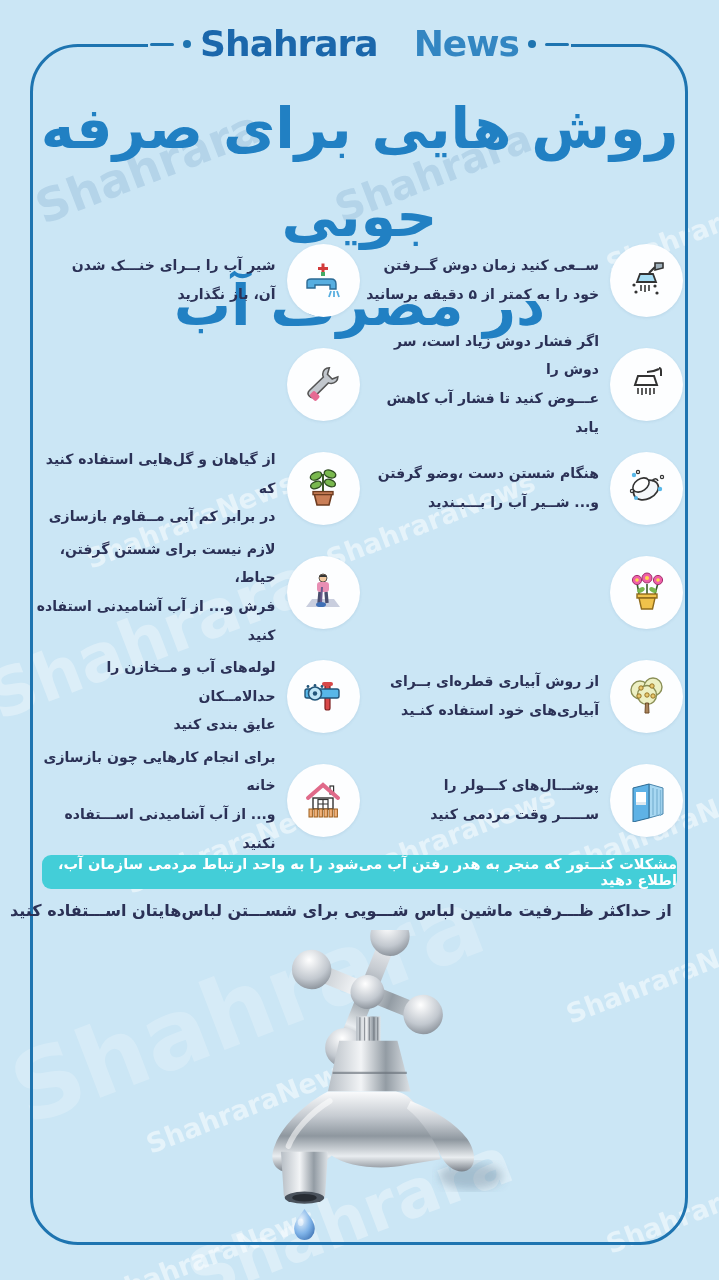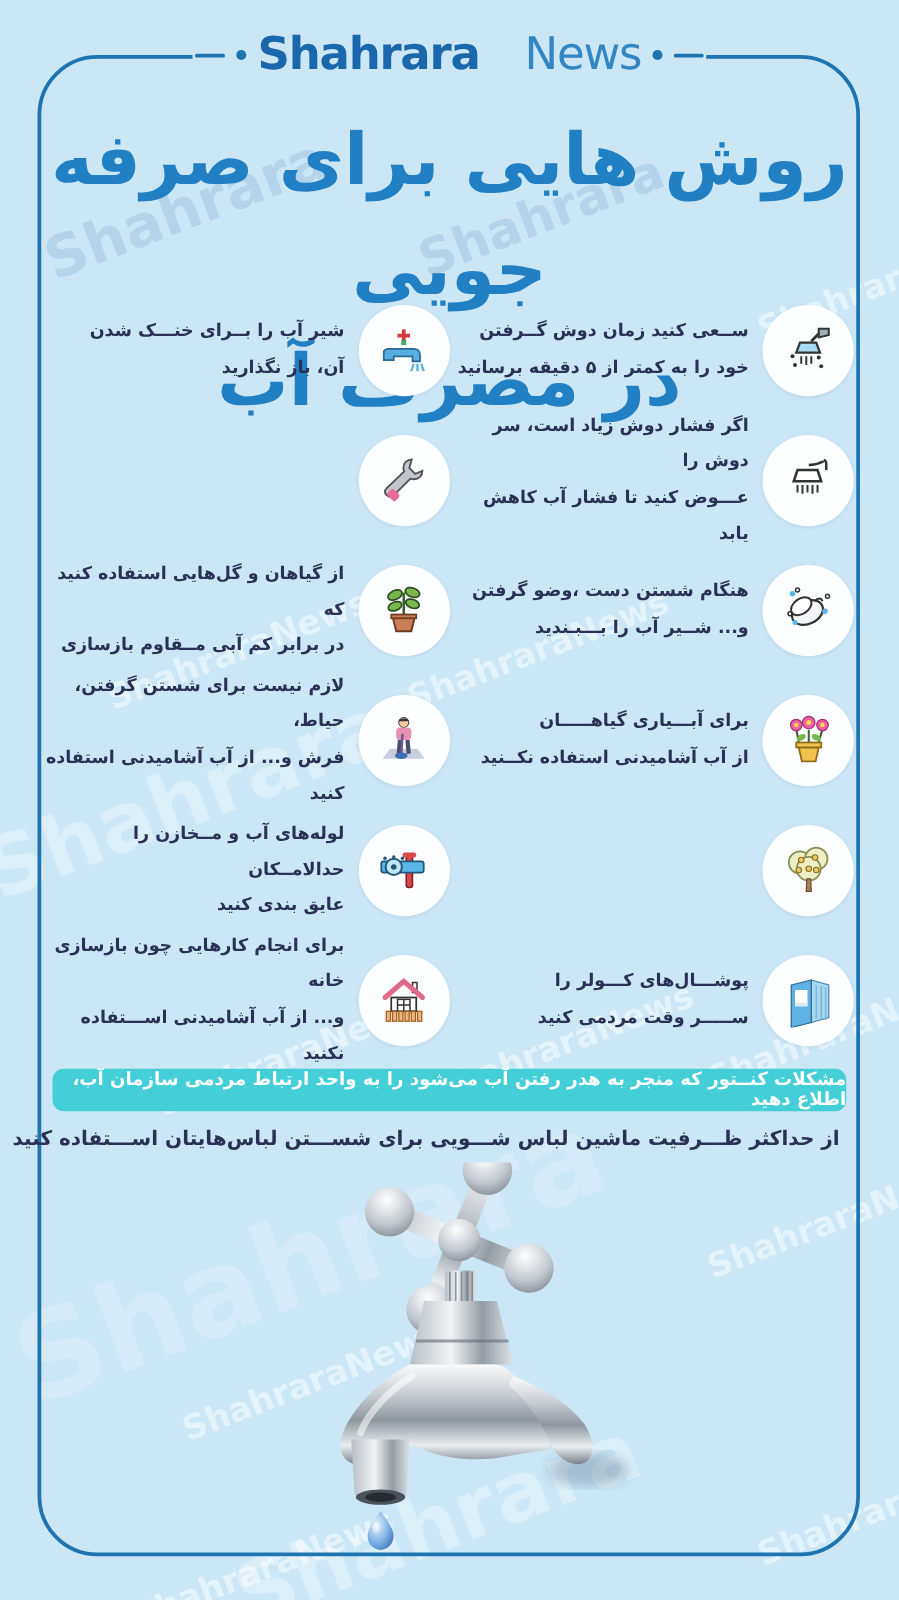--- a/index.html
+++ b/index.html
@@ -18,21 +18,21 @@
   
   .card{position:absolute;left:30px;top:44px;width:652px;height:1195px;
         border:3px solid #1e74b0;border-radius:48px;z-index:2;}
 
   
   .logo-wrap{position:absolute;top:20px;left:0;right:0;display:flex;justify-content:center;z-index:4;}
   .logo-box{background:#cbe6f5;display:flex;align-items:center;gap:9px;padding:6px 2px;}
   .logo-line{width:24px;height:3px;background:#1e74b0;border-radius:2px;}
   .logo-dot{width:8px;height:8px;border-radius:50%;background:#1e74b0;}
   .logo-text{font-size:36px;font-weight:bold;color:#1b67ab;letter-spacing:-1px;line-height:1;}
-  .logo-text .light{font-weight:normal;color:#3386c2;margin-left:36px;}
+  .logo-text .light{font-weight:bold;color:#3386c2;margin-left:36px;}
 
   
   .title{position:absolute;top:84px;left:0;right:0;text-align:center;z-index:3;
          font-size:57px;font-weight:bold;color:#2180c3;line-height:1.55;direction:rtl;white-space:pre-line;}
 
   
   .tips{position:absolute;top:228px;left:36px;right:36px;z-index:3;direction:rtl;
         display:grid;grid-template-columns:1fr 1fr;grid-auto-rows:104px;align-items:center;}
   .tip{display:flex;align-items:center;gap:11px;}
   .tip-icon{flex:none;width:73px;height:73px;background:#fdfeff;border-radius:50%;
@@ -211,22 +211,20 @@
             <circle cx="12" cy="10" r="1.8"></circle>
             <circle cx="22" cy="8" r="2"></circle>
             <circle cx="33" cy="10" r="1.8"></circle>
           </g>
         <ellipse cx="16" cy="20" rx="4" ry="2.4" transform="rotate(-30 16 20)" fill="#79b84e"></ellipse>
         <ellipse cx="28" cy="20" rx="4" ry="2.4" transform="rotate(30 28 20)" fill="#79b84e"></ellipse>
         <rect x="12" y="24" width="20" height="4" fill="#f0c24b" stroke="#8f6b1c" stroke-width="1.4"></rect>
         <path d="M14,28 L30,28 L27.5,39 L16.5,39 Z" fill="#f0c24b" stroke="#8f6b1c" stroke-width="1.4"></path>
       </svg>
     </span>
-    <span class="tip-text">برای آبـــیاری گیاهـــــان
-از آب آشامیدنی استفاده نکــنید</span>
   </div>
 
   <div class="tip">
     <span class="tip-icon">
       <svg width="46" height="46" viewBox="0 0 46 46">
         <path d="M6,38 L40,38 L34,30 L12,30 Z" fill="#c9cede"></path>
         <circle cx="23" cy="9" r="4" fill="#f2c9a0" stroke="#333" stroke-width="0.8"></circle>
         <path d="M19,8 C19,5 27,5 27,8" fill="#333"></path>
         <rect x="17" y="13" width="12" height="10" rx="3" fill="#e88fb4"></rect>
         <path d="M20,23 L19,34 M26,23 L27,34" stroke="#4a4e6e" stroke-width="3.4"></path>
@@ -247,20 +245,22 @@
         <g fill="#e8c86e" stroke="#8f6b1c" stroke-width="0.9">
             <circle cx="16" cy="14" r="2.2"></circle>
             <circle cx="27" cy="12" r="2.2"></circle>
             <circle cx="22" cy="21" r="2.2"></circle>
             <circle cx="28" cy="22" r="2.2"></circle>
             <circle cx="14" cy="22" r="2.2"></circle>
           </g>
         <path d="M20.5,29 L20,39 L24,39 L23.5,29 Z" fill="#a9835a" stroke="#6e4c28" stroke-width="1"></path>
       </svg>
     </span>
+    <span class="tip-text">از روش آبیاری قطره‌ای بــرای
+آبیاری‌های خود استفاده کنـید</span>
   </div>
 
   <div class="tip">
     <span class="tip-icon">
       <svg width="44" height="44" viewBox="0 0 44 44">
         <rect x="24" y="10" width="5" height="26" rx="2" fill="#d84848" stroke="#7e1f1f" stroke-width="1.2"></rect>
         <rect x="21" y="8" width="11" height="4" rx="2" fill="#d84848"></rect>
         <rect x="4" y="15" width="34" height="9" rx="2" fill="#58b7e8" stroke="#23567a" stroke-width="1.4"></rect>
         <circle cx="14" cy="19.5" r="6.5" fill="#bfe6f7" stroke="#23567a" stroke-width="1.6"></circle>
         <circle cx="14" cy="19.5" r="2.2" fill="#23567a"></circle>

